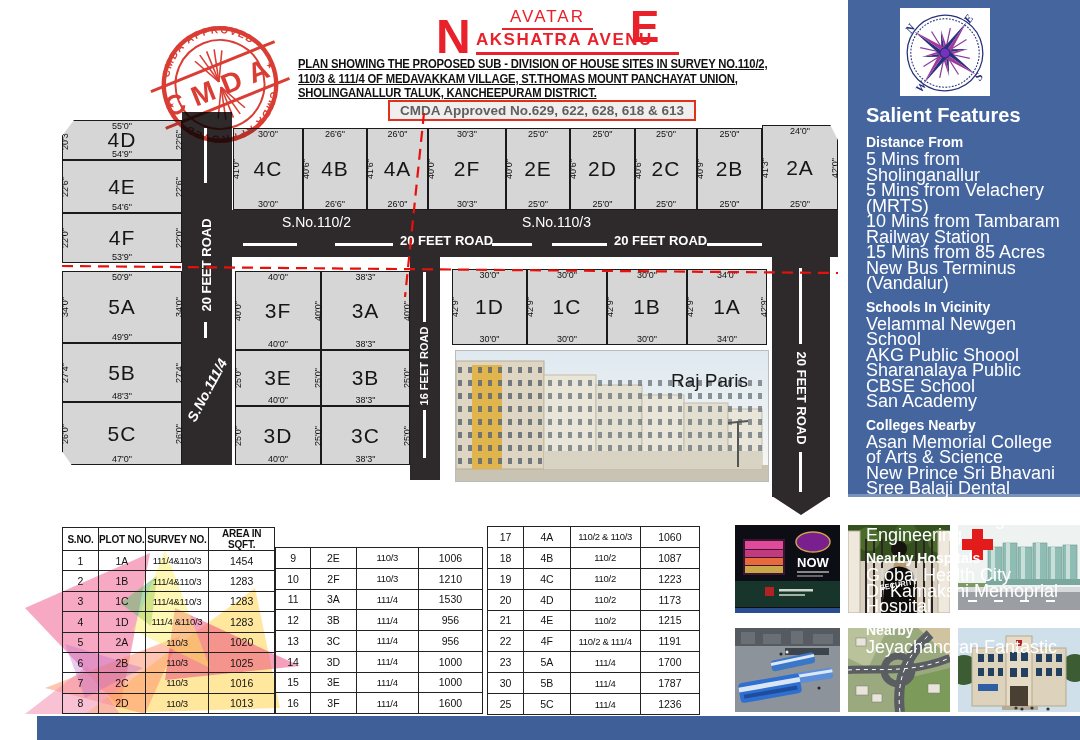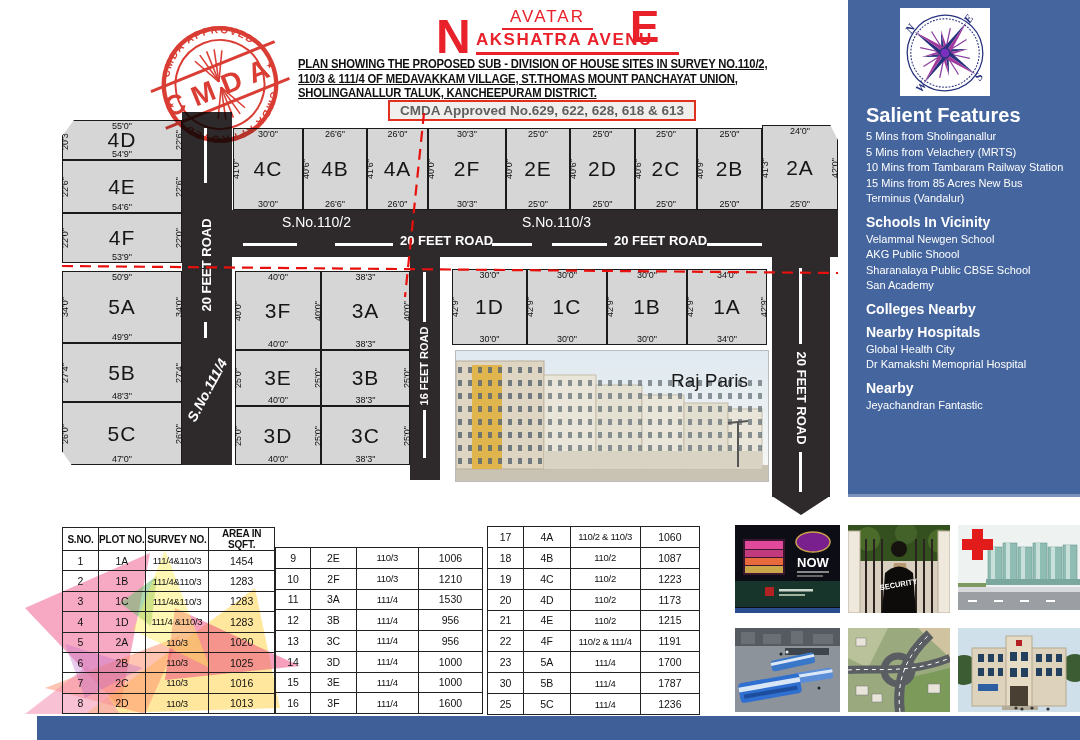--- a/index.html
+++ b/index.html
@@ -44,21 +44,21 @@
 
   
   #rajparis{position:absolute;left:455px;top:350px;width:312px;height:130px;z-index:3;border:1px solid #bbb}
 
   
   #sidebar{position:absolute;left:848px;top:0;width:232px;height:497px;background:#45659e;color:#fff;
            z-index:5;box-sizing:border-box;padding:8px 12px 0 18px;border-bottom:3px solid #7b92bd}
   #compass{position:absolute;left:52px;top:8px;width:90px;height:88px;background:#fff}
   #sb-title{margin:96px 0 2px 0;font-size:20px;font-weight:bold}
   .sect h3{margin:7px 0 2px 0;font-size:14px;font-weight:bold}
-  .s-item{font-size:11px;line-height:15.5px}
+  .s-item{font-size:18px;line-height:15.5px}
 
   
   .tgroup{position:absolute;z-index:3}
   .tgroup table{border-collapse:collapse;width:100%;height:100%;table-layout:fixed;background:transparent}
   .tgroup th,.tgroup td{border:1px solid #222;text-align:center;padding:0;font-size:10.5px;overflow:hidden}
   .tgroup th{font-size:10px;font-weight:bold;letter-spacing:-.2px;height:19px}
   .tgroup td:nth-child(3){font-size:9.5px;letter-spacing:-.3px}
   #kaleido{position:absolute;left:25px;top:548px;z-index:2}
 
   
@@ -377,38 +377,45 @@
           <text x="50" y="7">N</text>
           <text x="96" y="54">E</text>
           <text x="50" y="100">S</text>
           <text x="4" y="54">W</text>
         </g>
       </g>
     </svg>
   </div>
   <h2 id="sb-title">Salient Features</h2>
   <div class="sect">
+    <h3>Distance From</h3>
     <div>
         <div class="s-item">5 Mins from Sholinganallur</div>
         <div class="s-item">5 Mins from Velachery (MRTS)</div>
         <div class="s-item">10 Mins from Tambaram Railway Station</div>
         <div class="s-item">15 Mins from 85 Acres New Bus Terminus (Vandalur)</div>
       </div>
   </div>
   <div class="sect">
     <h3>Schools In Vicinity</h3>
     <div>
         <div class="s-item">Velammal Newgen School</div>
         <div class="s-item">AKG Public Shoool</div>
         <div class="s-item">Sharanalaya Public CBSE School</div>
         <div class="s-item">San Academy</div>
       </div>
   </div>
   <div class="sect">
     <h3>Colleges Nearby</h3>
+    <div>
+        <div class="s-item">Asan Memorial College of Arts &amp; Science</div>
+        <div class="s-item">New Prince Sri Bhavani</div>
+        <div class="s-item">Sree Balaji Dental College</div>
+        <div class="s-item">Jerusalem College of Engineering</div>
+      </div>
   </div>
   <div class="sect">
     <h3>Nearby Hospitals</h3>
     <div>
         <div class="s-item">Global Health City</div>
         <div class="s-item">Dr Kamakshi Memoprial Hospital</div>
       </div>
   </div>
   <div class="sect">
     <h3>Nearby</h3>

